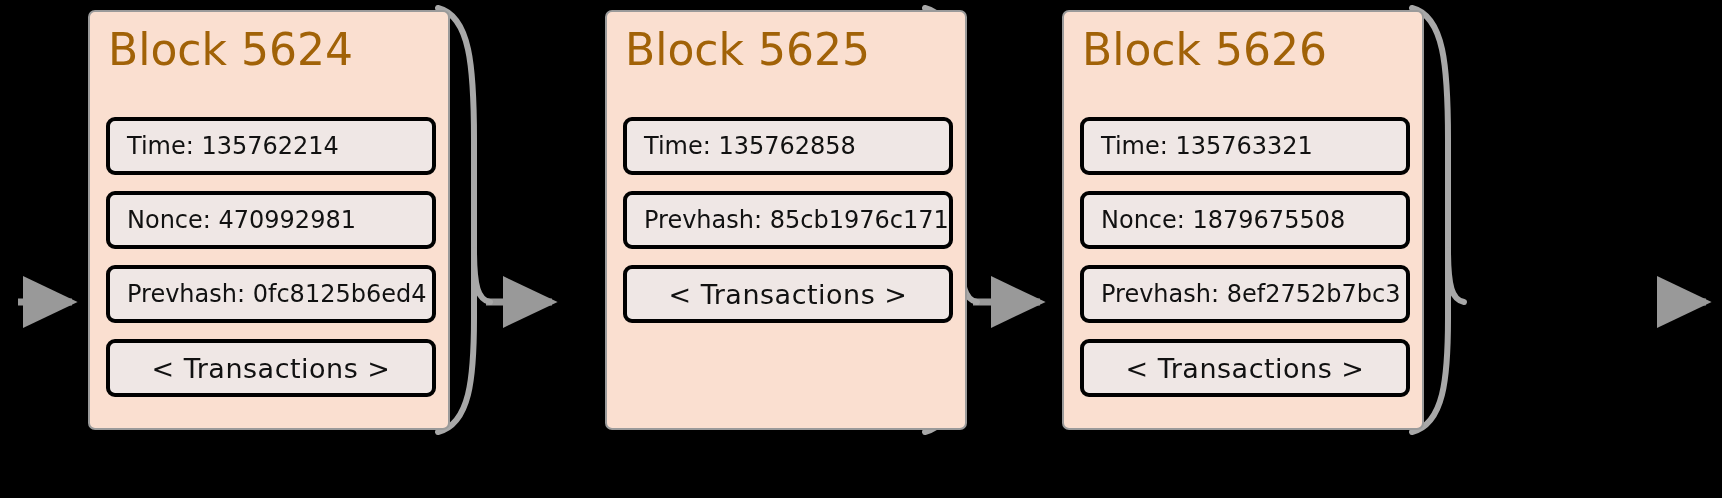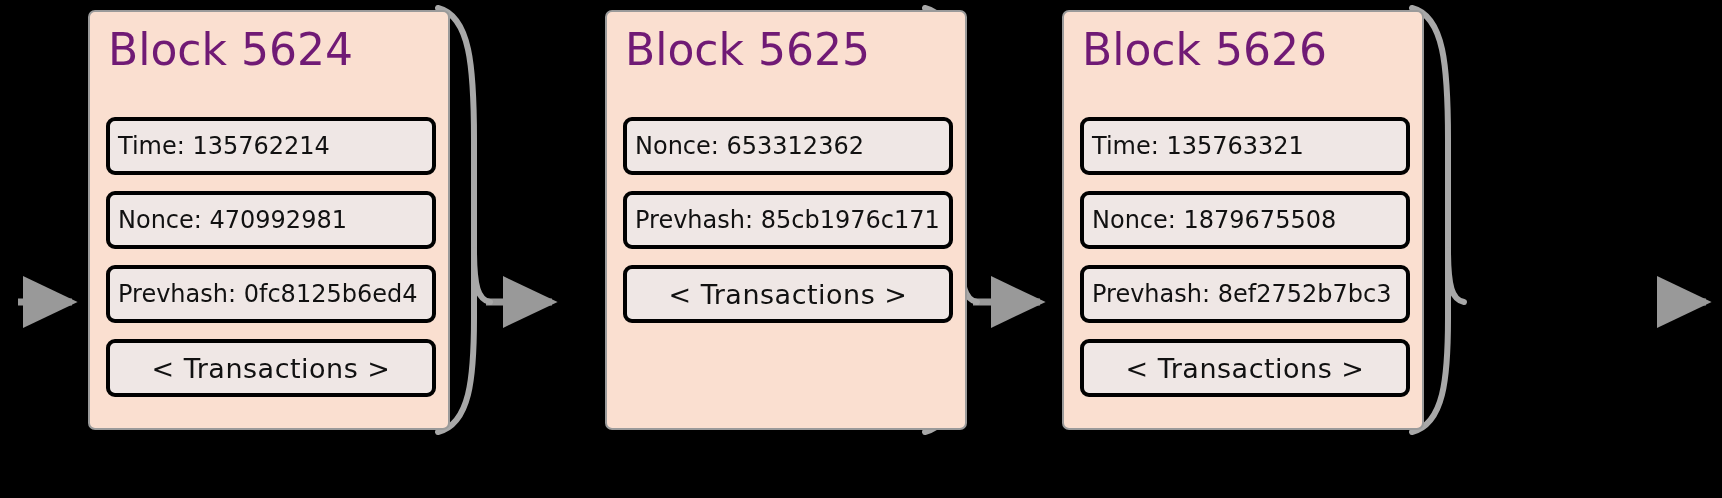--- a/index.html
+++ b/index.html
@@ -36,40 +36,40 @@
     border-radius: 7px;
     box-sizing: border-box;
     z-index: 3;
   }
   .block-title {
     position: absolute;
     left: 18px;
     top: 12px;
     font-size: 44px;
     line-height: 52px;
-    color: #701a75;
+    color: #a16207;
     font-family: "DejaVu Sans", sans-serif;
     white-space: nowrap;
   }
   .fields {
     position: absolute;
     left: 16px;
     top: 105px;
     width: 330px;
   }
   .field {
     height: 58px;
     margin-bottom: 16px;
     background: #efe7e5;
     border: 4px solid #000000;
     border-radius: 9px;
     box-sizing: border-box;
     display: flex;
     align-items: center;
-    padding-left: 8px;
+    padding-left: 17px;
     font-size: 24px;
     color: #111111;
     white-space: nowrap;
     overflow: hidden;
   }
   .field.tx {
     justify-content: center;
     padding-left: 0;
     font-size: 27px;
     letter-spacing: 0.5px;
@@ -113,21 +113,21 @@
       <div class="field">Time: 135762214</div>
       <div class="field">Nonce: 470992981</div>
       <div class="field">Prevhash: 0fc8125b6ed4</div>
       <div class="field tx">&lt; Transactions &gt;</div>
     </div>
   </div>
 
   <div class="block" style="left:605px;">
     <div class="block-title">Block 5625</div>
     <div class="fields">
-      <div class="field">Nonce: 653312362</div>
+      <div class="field">Time: 135762858</div>
       <div class="field">Prevhash: 85cb1976c171</div>
       <div class="field tx">&lt; Transactions &gt;</div>
     </div>
   </div>
 
   <div class="block" style="left:1062px;text-align:right;">
     <div class="block-title">Block 5626</div>
     <div class="fields">
       <div class="field">Time: 135763321</div>
       <div class="field">Nonce: 1879675508</div>

